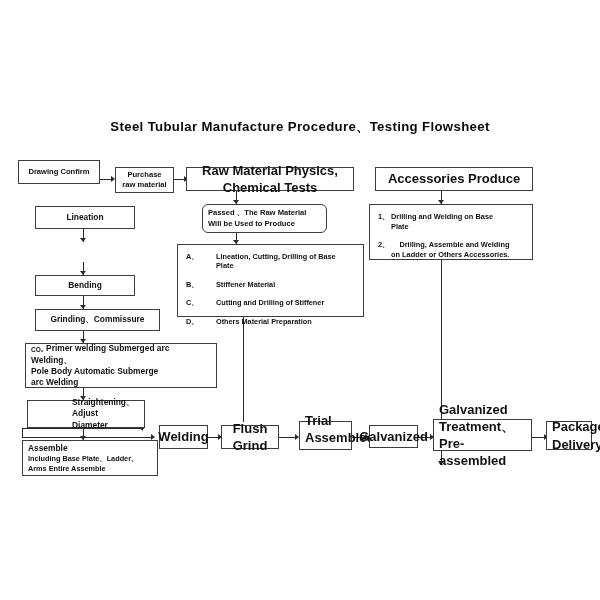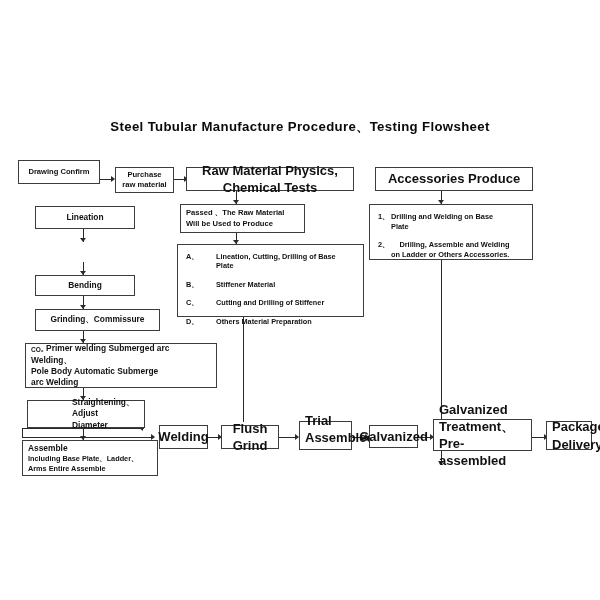--- a/index.html
+++ b/index.html
@@ -186,21 +186,21 @@
 
   <div class="box c" style="left:115px; top:167px; width:59px; height:26px; white-space:pre-line;">
     <span>Purchase
 raw material</span>
   </div>
 
   <div class="box c med" style="left:186px; top:167px; width:168px; height:24px;">
     <span>Raw Material Physics, Chemical Tests</span>
   </div>
 
-  <div class="box l" style="left:180px; top:204px; width:125px; height:29px; white-space:pre-line;">
+  <div class="box l" style="left:202px; top:204px; width:125px; height:29px; white-space:pre-line;border-radius:6px;">
     <span>Passed 、The Raw Material
 Will be Used to Produce</span>
   </div>
 
   <div class="lst" style="left:177px; top:244px; width:187px; height:73px;">
     <div class="lrow">
       <span class="lmark">A、</span>
       <span>Lineation, Cutting, Drilling of Base Plate</span>
     </div>
     <div class="lrow">

